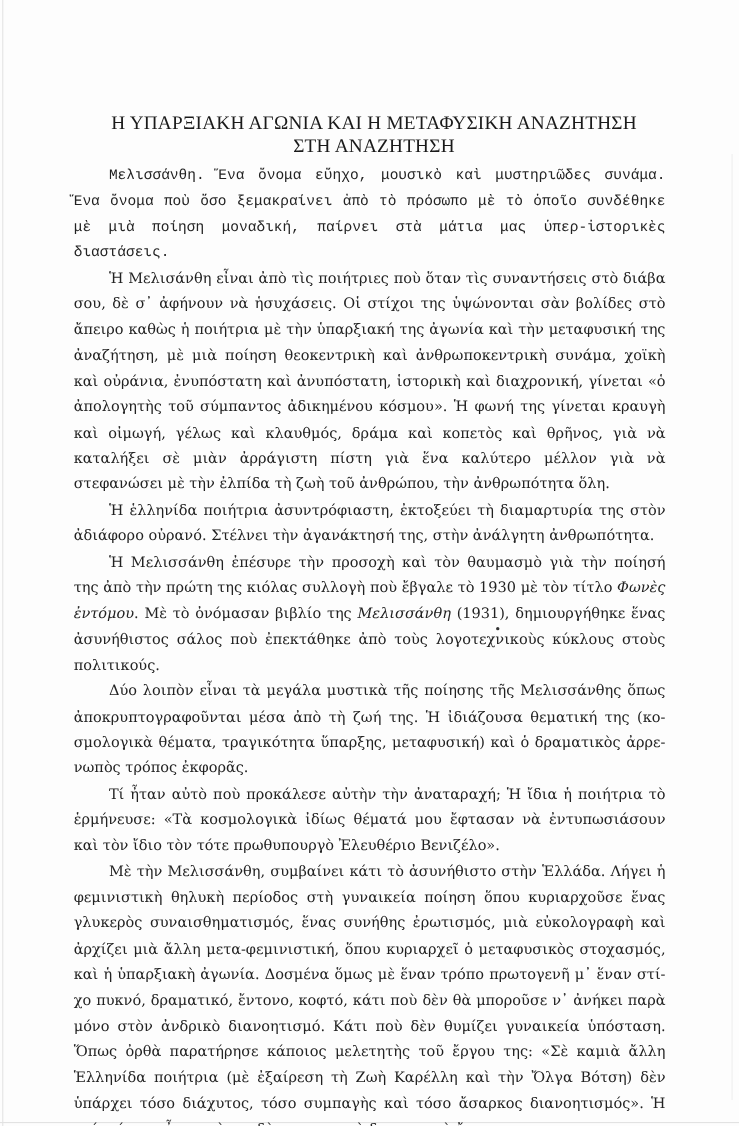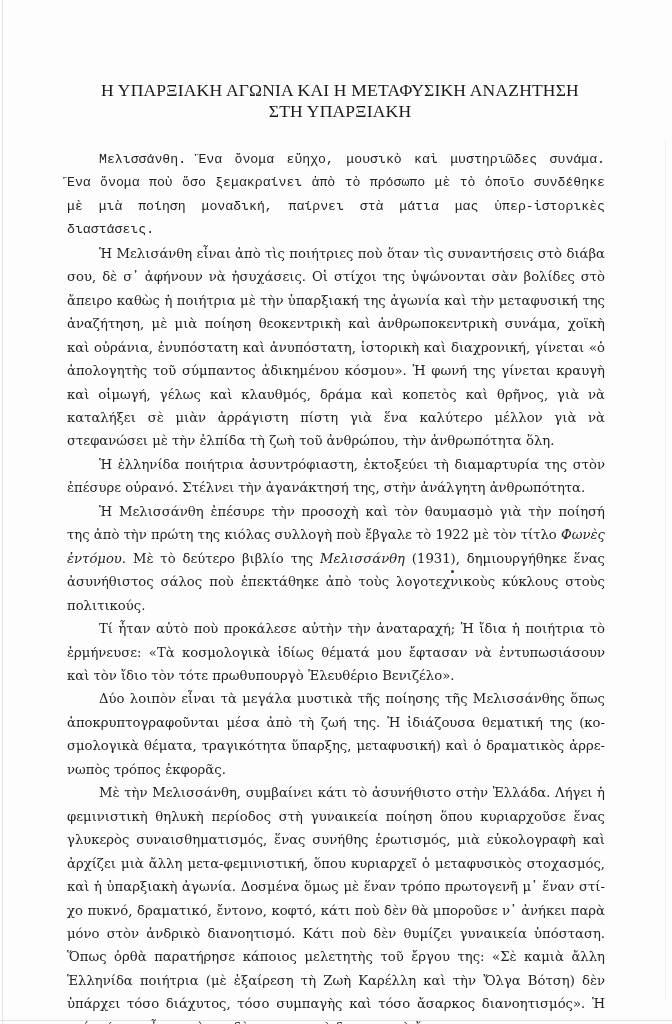--- a/index.html
+++ b/index.html
@@ -35,21 +35,21 @@
   }
   .scan-edge-bottom {
     position: absolute;
     left: 0; bottom: 3px;
     width: 672px; height: 1px;
     background: #e2e2e2;
   }
   .title {
     position: absolute;
     left: 60px;
-    top: 80px;
+    top: 101px;
     width: 560px;
     text-align: center;
     font-family: "Liberation Serif", "DejaVu Serif", serif;
     font-size: 17.5px;
     line-height: 21px;
     letter-spacing: 0.2px;
     color: #1a1a1a;
     margin: 0;
     font-weight: normal;
   }
@@ -84,27 +84,27 @@
 </head>
 <body>
 
 <div class="page">
   <div class="scan-edge-left"></div>
   <div class="scan-edge-right"></div>
   <div class="scan-edge-bottom"></div>
 
   <h1 class="title">
     <span>Η ΥΠΑΡΞΙΑΚΗ ΑΓΩΝΙΑ ΚΑΙ Η ΜΕΤΑΦΥΣΙΚΗ ΑΝΑΖΗΤΗΣΗ</span>
-    <span>ΣΤΗ ΥΠΑΡΞΙΑΚΗ</span>
+    <span>ΣΤΗ ΑΝΑΖΗΤΗΣΗ</span>
   </h1>
 
   <div class="body">
     <p class="first">Μελισσάνθη. Ἕνα ὄνομα εὔηχο, μουσικὸ καὶ μυστηριῶδες συνάμα. Ἕνα ὄνομα ποὺ ὅσο ξεμακραίνει ἀπὸ τὸ πρόσωπο μὲ τὸ ὁποῖο συνδέθηκε μὲ μιὰ ποί­ηση μοναδική, παίρνει στὰ μάτια μας ὑπερ-ἱστορικὲς διαστάσεις.</p>
     <p>Ἡ Μελισάνθη εἶναι ἀπὸ τὶς ποιήτριες ποὺ ὅταν τὶς συναντήσεις στὸ διάβα σου, δὲ σ᾽ ἀφήνουν νὰ ἡσυχάσεις. Οἱ στίχοι της ὑψώνονται σὰν βολίδες στὸ ἄπειρο καθὼς ἡ ποιήτρια μὲ τὴν ὑπαρξιακή της ἀγωνία καὶ τὴν μεταφυσική της ἀναζήτηση, μὲ μιὰ ποίηση θεοκεντρικὴ καὶ ἀνθρωποκεντρικὴ συνάμα, χοϊκὴ καὶ οὐράνια, ἐνυπόστατη καὶ ἀνυπόστατη, ἱστορικὴ καὶ διαχρονική, γίνεται «ὁ ἀπο­λογητὴς τοῦ σύμπαντος ἀδικημένου κόσμου». Ἡ φωνή της γίνεται κραυγὴ καὶ οἰμωγή, γέλως καὶ κλαυθμός, δράμα καὶ κοπετὸς καὶ θρῆνος, γιὰ νὰ καταλήξει σὲ μιὰν ἀρράγιστη πίστη γιὰ ἕνα καλύτερο μέλλον γιὰ νὰ στεφανώσει μὲ τὴν ἐλπίδα τὴ ζωὴ τοῦ ἀνθρώπου, τὴν ἀνθρωπότητα ὅλη.</p>
-    <p>Ἡ ἑλληνίδα ποιήτρια ἀσυντρόφιαστη, ἐκτοξεύει τὴ διαμαρτυρία της στὸν ἐπέσυρε οὐρανό. Στέλνει τὴν ἀγανάκτησή της, στὴν ἀνάλγητη ἀνθρωπότητα.</p>
-    <p><span>Ἡ Μελισσάνθη ἐπέσυρε τὴν προσοχὴ καὶ τὸν θαυμασμὸ γιὰ τὴν ποίησή της ἀπὸ τὴν πρώτη της κιόλας συλλογὴ ποὺ ἔβγαλε τὸ 1922 μὲ τὸν τίτλο </span><em>Φωνὲς ἐντόμου</em><span>. Μὲ τὸ δεύτερο βιβλίο της </span><em>Μελισσάνθη</em><span> (1931), δημιουργήθηκε ἕνας ἀσυνήθιστος σάλος ποὺ ἐπεκτάθηκε ἀπὸ τοὺς λογοτεχνικοὺς κύκλους στοὺς πολιτικούς.</span></p>
+    <p>Ἡ ἑλληνίδα ποιήτρια ἀσυντρόφιαστη, ἐκτοξεύει τὴ διαμαρτυρία της στὸν ἀδιάφορο οὐρανό. Στέλνει τὴν ἀγανάκτησή της, στὴν ἀνάλγητη ἀνθρωπότητα.</p>
+    <p><span>Ἡ Μελισσάνθη ἐπέσυρε τὴν προσοχὴ καὶ τὸν θαυμασμὸ γιὰ τὴν ποίησή της ἀπὸ τὴν πρώτη της κιόλας συλλογὴ ποὺ ἔβγαλε τὸ 1930 μὲ τὸν τίτλο </span><em>Φωνὲς ἐντόμου</em><span>. Μὲ τὸ ὀνόμασαν βιβλίο της </span><em>Μελισσάνθη</em><span> (1931), δημιουργήθηκε ἕνας ἀσυνήθιστος σάλος ποὺ ἐπεκτάθηκε ἀπὸ τοὺς λογοτεχνικοὺς κύκλους στοὺς πολιτικούς.</span></p>
+    <p>Δύο λοιπὸν εἶναι τὰ μεγάλα μυστικὰ τῆς ποίησης τῆς Μελισσάνθης ὅπως ἀποκρυπτογραφοῦνται μέσα ἀπὸ τὴ ζωή της. Ἡ ἰδιάζουσα θεματική της (κο­σμολογικὰ θέματα, τραγικότητα ὕπαρξης, μεταφυσική) καὶ ὁ δραματικὸς ἀρρε­νωπὸς τρόπος ἐκφορᾶς.</p>
     <p>Τί ἦταν αὐτὸ ποὺ προκάλεσε αὐτὴν τὴν ἀναταραχή; Ἡ ἴδια ἡ ποιήτρια τὸ ἑρμήνευσε: «Τὰ κοσμολογικὰ ἰδίως θέματά μου ἔφτασαν νὰ ἐντυπωσιάσουν καὶ τὸν ἴδιο τὸν τότε πρωθυπουργὸ Ἐλευθέριο Βενιζέλο».</p>
-    <p>Δύο λοιπὸν εἶναι τὰ μεγάλα μυστικὰ τῆς ποίησης τῆς Μελισσάνθης ὅπως ἀποκρυπτογραφοῦνται μέσα ἀπὸ τὴ ζωή της. Ἡ ἰδιάζουσα θεματική της (κο­σμολογικὰ θέματα, τραγικότητα ὕπαρξης, μεταφυσική) καὶ ὁ δραματικὸς ἀρρε­νωπὸς τρόπος ἐκφορᾶς.</p>
     <p>Μὲ τὴν Μελισσάνθη, συμβαίνει κάτι τὸ ἀσυνήθιστο στὴν Ἑλλάδα. Λήγει ἡ φεμινιστικὴ θηλυκὴ περίοδος στὴ γυναικεία ποίηση ὅπου κυριαρχοῦσε ἕνας γλυκερὸς συναισθηματισμός, ἕνας συνήθης ἐρωτισμός, μιὰ εὐκολογραφὴ καὶ ἀρχίζει μιὰ ἄλλη μετα-φεμινιστική, ὅπου κυριαρχεῖ ὁ μεταφυσικὸς στοχασμός, καὶ ἡ ὑπαρξιακὴ ἀγωνία. Δοσμένα ὅμως μὲ ἕναν τρόπο πρωτογενῆ μ᾽ ἕναν στί­χο πυκνό, δραματικό, ἔντονο, κοφτό, κάτι ποὺ δὲν θὰ μποροῦσε ν᾽ ἀνήκει παρὰ μόνο στὸν ἀνδρικὸ διανοητισμό. Κάτι ποὺ δὲν θυμίζει γυναικεία ὑπόσταση. Ὅπως ὀρθὰ παρατήρησε κάποιος μελετητὴς τοῦ ἔργου της: «Σὲ καμιὰ ἄλλη Ἑλληνίδα ποιήτρια (μὲ ἐξαίρεση τὴ Ζωὴ Καρέλλη καὶ τὴν Ὄλγα Βότση) δὲν ὑπάρχει τόσο διάχυτος, τόσο συμπαγὴς καὶ τόσο ἄσαρκος διανοητισμός». Ἡ ποίησή της εἶναι μιὰ σχεδὸν μαρτυρικὴ διανοητικὴ ἄσκηση.</p>
   </div>
 
   <div class="speck"></div>
 </div>
 
 </body></html>

